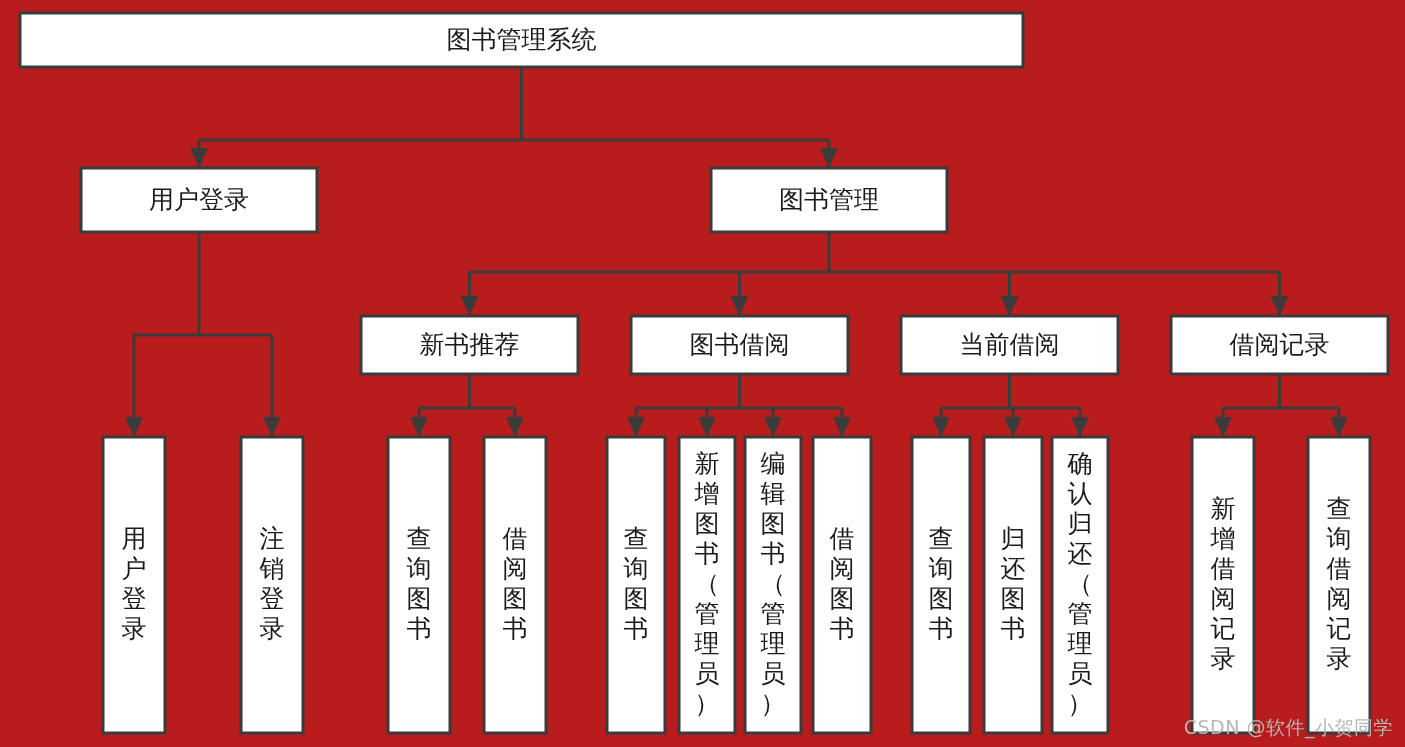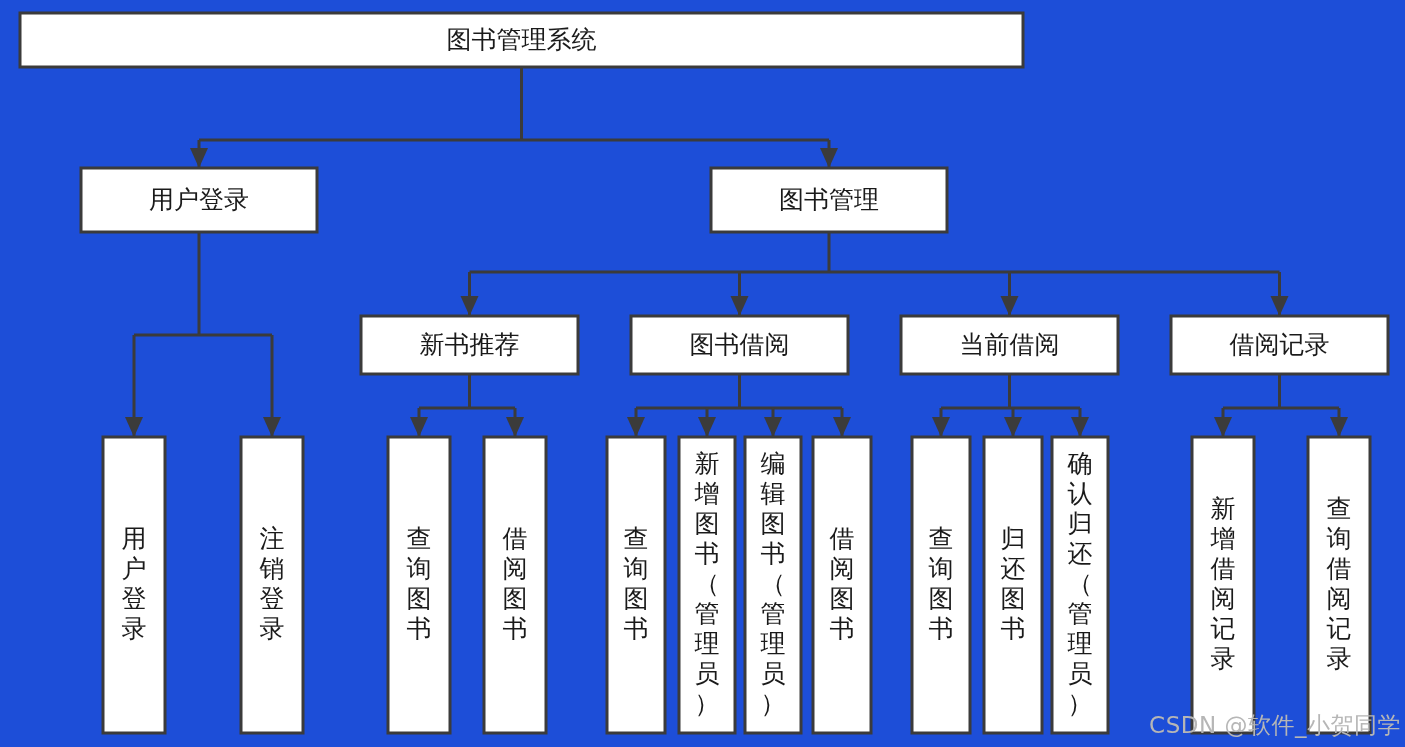--- a/index.html
+++ b/index.html
@@ -8,21 +8,21 @@
     padding: 0;
     background: #ffffff;
   }
   body {
     font-family: "DejaVu Sans", "Liberation Sans", sans-serif;
   }
   #diagram-root {
     position: relative;
     width: 1405px;
     height: 747px;
-    background: #1d4ed8;
+    background: #b91c1c;
     overflow: hidden;
   }
   svg.tree-canvas {
     position: absolute;
     left: 0;
     top: 0;
     width: 1405px;
     height: 747px;
     display: block;
   }
@@ -49,24 +49,24 @@
     dominant-baseline: middle;
   }
   .node-label-vertical {
     fill: #1a1a1a;
     font-family: "DejaVu Sans", "Liberation Sans", sans-serif;
     font-size: 25px;
     text-anchor: middle;
   }
   .watermark {
     position: absolute;
-    right: 4px;
+    right: 12px;
     bottom: 6px;
     font-family: "DejaVu Sans", "Liberation Sans", sans-serif;
-    font-size: 23px;
+    font-size: 19px;
     color: #b6b6b6;
     white-space: nowrap;
     letter-spacing: 0.5px;
     pointer-events: none;
   }
 </style>
 </head>
 <body>
 
 <div id="diagram-root">

